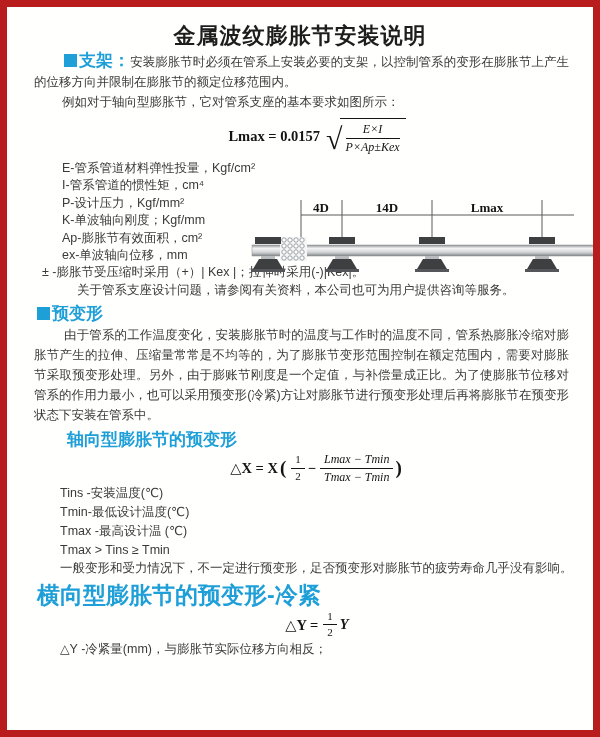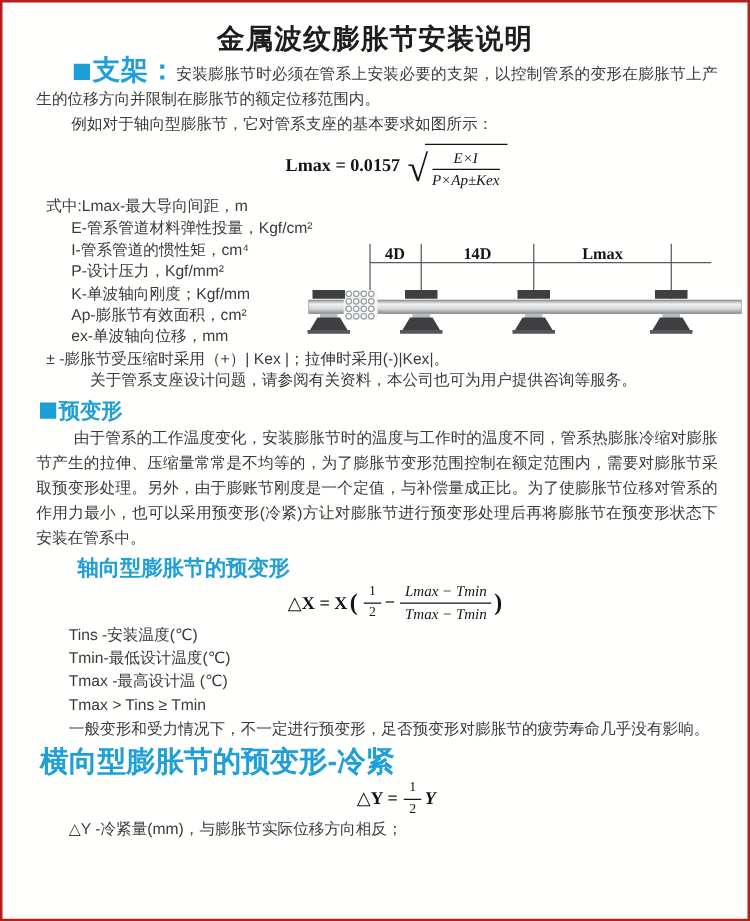--- a/index.html
+++ b/index.html
@@ -1,33 +1,33 @@
 <!DOCTYPE html>
 <html style="--accent: #1e9fd8; --ink: #3a3a3a;"><head>
 <meta charset="utf-8">
 <style>
   :root{ --accent:#1e9fd8; --ink:#3a3a3a; }
   *{ margin:0; padding:0; box-sizing:border-box; }
   html,body{ background:#fafaf8; }
   .page{
     position:relative; width:600px; height:737px; margin:0 auto;
-    background:#fffffe; border:2px solid #b91c1c; overflow:hidden;
+    background:#fffffe; border:7px solid #b91c1c; overflow:hidden;
     font-family:"Liberation Sans","DejaVu Sans",sans-serif; color:var(--ink);
   }
   .title{
     margin-top:14px; text-align:center; font-size:22px; font-weight:bold;
     color:#1d1d1d; letter-spacing:1px;
   }
   p.body{
     font-size:12.5px; line-height:20px; text-align:justify;
     margin:0 24px 0 27px; color:var(--ink);
   }
   .p-support{ margin-top:9px; text-indent:30px; line-height:21px; }
   .p-example{ text-indent:28px; line-height:20px; }
-  .sec-inline{ color:var(--accent); font-size:22px; font-weight:bold; }
+  .sec-inline{ color:var(--accent); font-size:17px; font-weight:bold; }
   .sq{
     display:inline-block; width:13px; height:13px; background:var(--accent);
     margin-right:2px; vertical-align:-1px;
   }
   
   .formula{
     font-family:"Liberation Serif","DejaVu Serif",serif; color:#141414;
     text-align:center;
     padding-left:34px;
   }
@@ -80,21 +80,20 @@
       <span class="radicand">
         <span class="frac">
           <span class="num">E×I</span>
           <span class="den">P×Ap±Kex</span>
         </span>
       </span>
     </span>
   </div>
 
   <div class="defs">
-    <div>式中:Lmax-最大导向间距，m</div>
     <div class="item">E-管系管道材料弹性投量，Kgf/cm²</div>
     <div class="item">I-管系管道的惯性矩，cm⁴</div>
     <div class="item">P-设计压力，Kgf/mm²</div>
     <div class="item">K-单波轴向刚度；Kgf/mm</div>
     <div class="item">Ap-膨胀节有效面积，cm²</div>
     <div class="item">ex-单波轴向位移，mm</div>
     <div>± -膨胀节受压缩时采用（+）| Kex |；拉伸时采用(-)|Kex|。</div>
     <div class="svc">关于管系支座设计问题，请参阅有关资料，本公司也可为用户提供咨询等服务。</div>
   </div>
 

